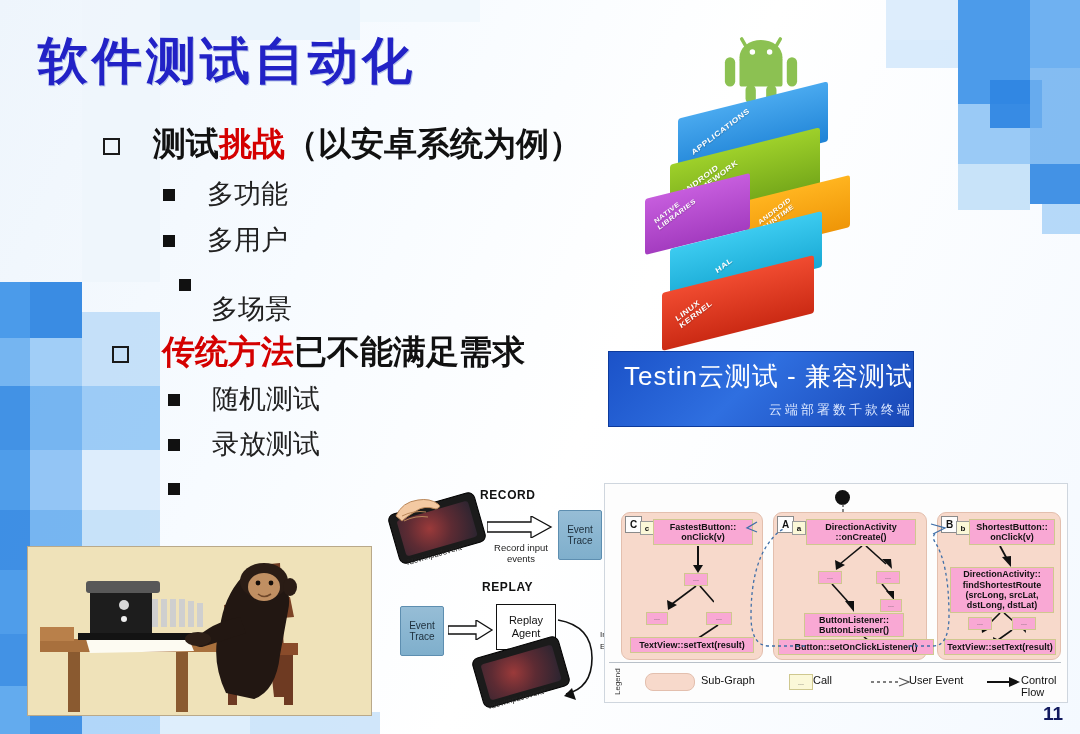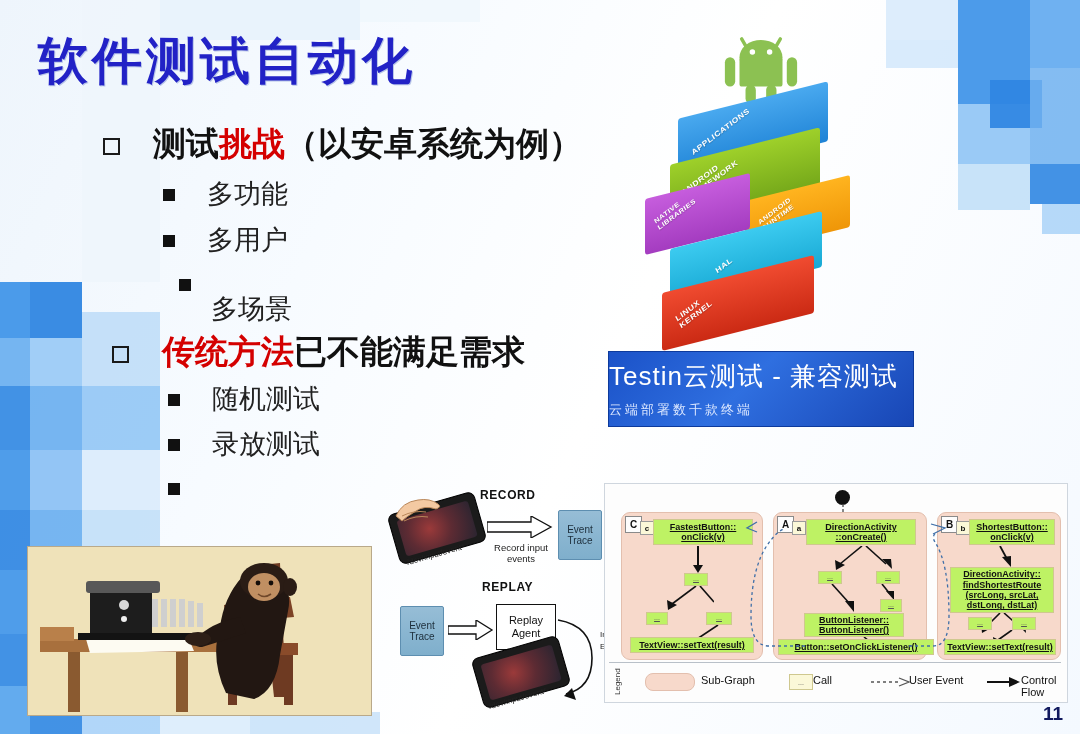--- a/index.html
+++ b/index.html
@@ -58,21 +58,21 @@
     transform:rotate(-27deg);transform-origin:left top;white-space:nowrap;
     text-shadow:0 1px 1px rgba(0,0,0,.25);
   }
   
   #robot{position:absolute;left:78px;top:0px;width:86px;height:86px;}
   
   #testin{
     position:absolute;left:608px;top:351px;width:304px;height:74px;
     background:linear-gradient(135deg,#1b52c8 0%,#2f6fe0 45%,#1846b5 100%);
     border:1px solid #0d3a9c;
-    display:flex;flex-direction:column;align-items:flex-start;justify-content:center;
+    display:flex;flex-direction:column;align-items:flex-end;justify-content:center;
   }
   #testin .t1{color:#fff;font-size:26px;letter-spacing:1px;white-space:nowrap;}
   #testin .t2{color:#dbe7ff;font-size:13px;margin-top:7px;letter-spacing:3px;white-space:nowrap;}
   
   #monkey{
     position:absolute;left:27px;top:546px;width:343px;height:168px;
     border:1px solid #b9a98a;overflow:hidden;background:#efe0b8;
   }
   
   #rr{position:absolute;left:392px;top:488px;width:225px;height:220px;}
@@ -107,24 +107,24 @@
   .sub{
     position:absolute;background:#f7d9cb;border:1px solid #e3bfae;border-radius:9px;
   }
   .subtag{
     position:absolute;left:3px;top:3px;width:15px;height:15px;
     background:#fdfdfd;border:1px solid #8a8a8a;
     font-size:10px;font-weight:bold;color:#111;
     display:flex;align-items:center;justify-content:center;
   }
   .node{
-    position:absolute;background:#bef264;border:1px solid #cfc88f;
+    position:absolute;background:#f9a8d4;border:1px solid #cfc88f;
     font-size:9px;font-weight:bold;color:#111;line-height:1.15;
     display:flex;align-items:center;justify-content:center;text-align:center;
-    padding:5px 2px;box-sizing:border-box;text-decoration:underline;
+    padding:5px 2px;box-sizing:border-box;
   }
   .node.small{font-size:7px;font-weight:normal;color:#555;}
   .evtag{
     position:absolute;width:12px;height:12px;background:#fbf8d8;
     border:1px solid #9b9b9b;font-size:8px;font-weight:bold;color:#111;
     display:flex;align-items:center;justify-content:center;
   }
   #legend{
     position:absolute;left:4px;bottom:3px;width:452px;height:36px;
     border-top:1px solid #b9c0c8;

